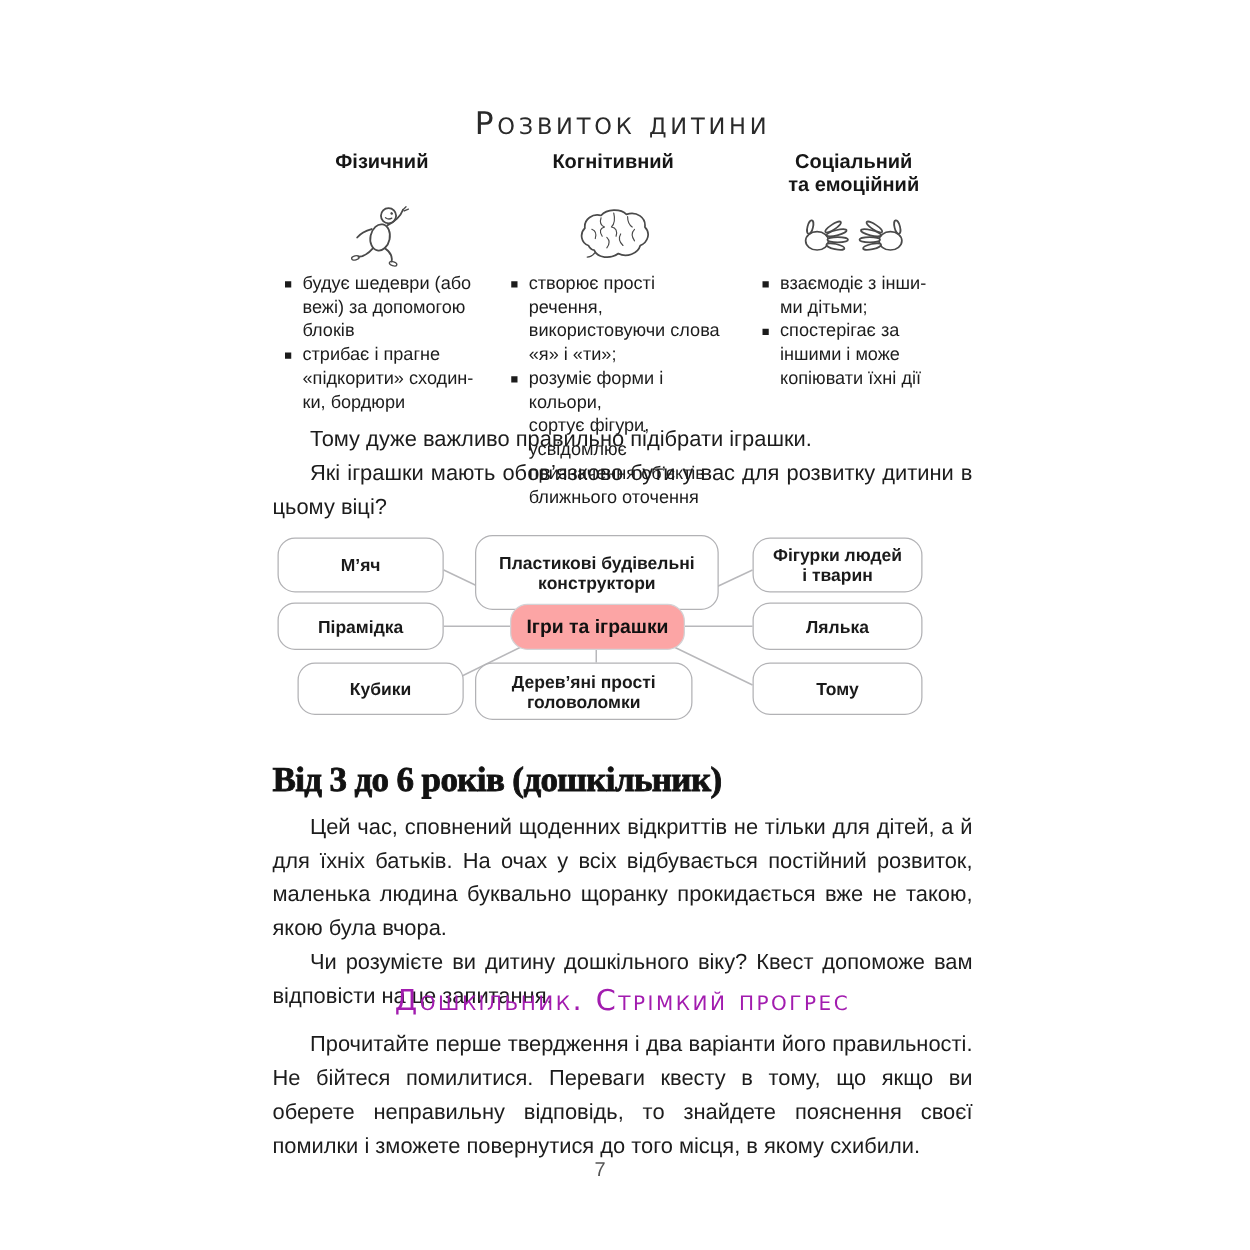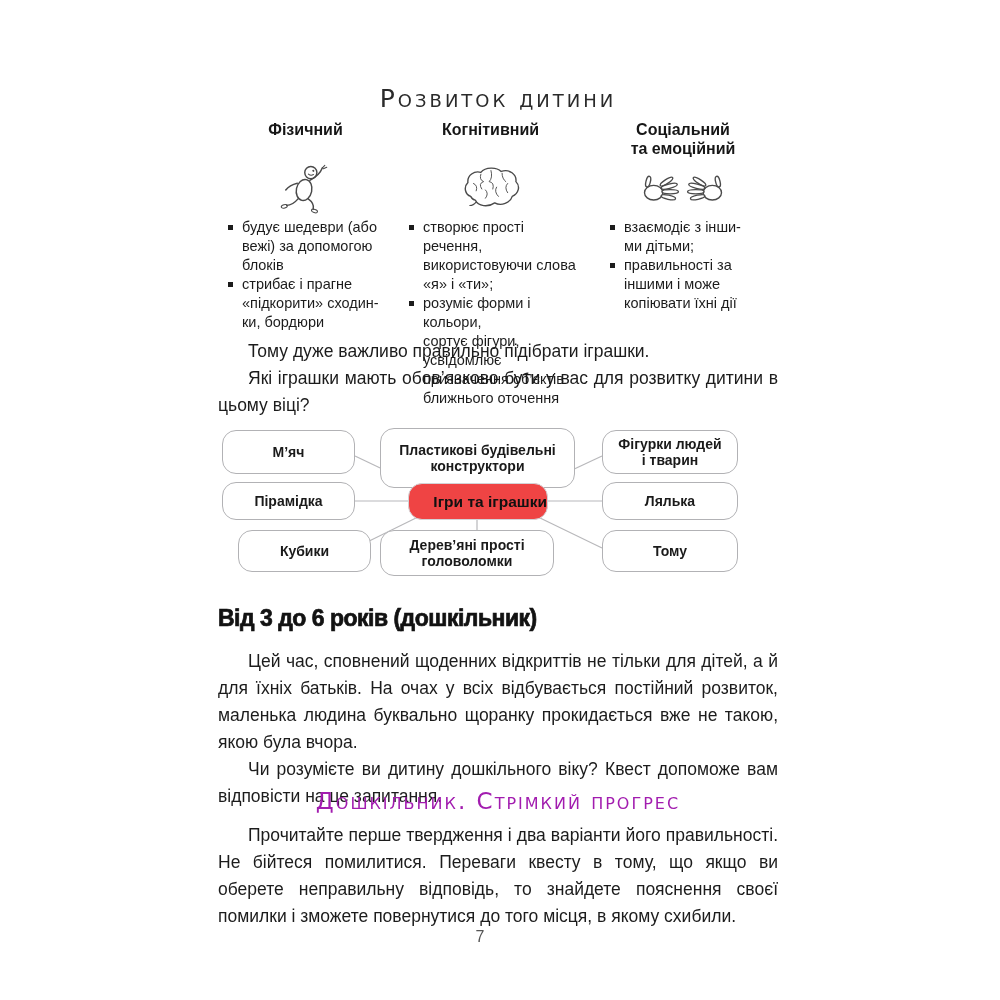--- a/index.html
+++ b/index.html
@@ -41,37 +41,37 @@
 
   
   .diagram{position:absolute;top:424px;left:0;width:560px;height:156px;}
   .dg-lines{position:absolute;inset:0;}
   .dg-box{
     position:absolute;box-sizing:border-box;border:1.4px solid #b2b2b5;
     border-radius:14px;background:#fff;display:flex;align-items:center;justify-content:center;
     font-weight:bold;font-size:14px;line-height:16px;text-align:center;color:#1a1a1a;
   }
   .dg-center{
-    background:#ef4444;border-color:#d3d3d6;font-size:15.5px;color:#111;justify-content:flex-end;
+    background:#fca5a5;border-color:#d3d3d6;font-size:15.5px;color:#111;
   }
   
   .b-l1{left:4px;top:6px;width:133px;height:44px;}
   .b-l2{left:4px;top:58px;width:133px;height:38px;}
   .b-l3{left:20px;top:106px;width:133px;height:42px;}
   .b-mt{left:162px;top:4px;width:195px;height:60px;}
   .b-mb{left:162px;top:106px;width:174px;height:46px;}
   .b-c {left:190px;top:59px;width:140px;height:37px;}
   .b-r1{left:384px;top:6px;width:136px;height:44px;}
   .b-r2{left:384px;top:58px;width:136px;height:38px;}
   .b-r3{left:384px;top:106px;width:136px;height:42px;}
 
   
   .sec-heading{
     position:absolute;top:590px;left:0;width:560px;white-space:nowrap;
-    font-family:Liberation Sans, sans-serif;font-weight:bold;font-size:23px;
+    font-family:Liberation Serif, serif;font-weight:bold;font-size:28px;
     letter-spacing:-0.5px;color:#121212;-webkit-text-stroke:0.7px #121212;
   }
   .sec-paras{position:absolute;top:648px;left:0;width:560px;}
   .subheading{
     position:absolute;top:788px;left:0;width:560px;text-align:center;
     font-family:"DejaVu Sans",sans-serif;font-variant:small-caps;
     font-size:23px;letter-spacing:2px;color:#a21caf;
   }
   .final-para{position:absolute;top:822px;left:0;width:560px;}
 
@@ -179,21 +179,21 @@
             </svg>
           </div>
           <div class="ig-bullets">
             <div class="bullet">
                 <span class="sq"></span>
                 <span class="pre">взаємодіє з інши-
 ми дітьми;</span>
               </div>
             <div class="bullet">
                 <span class="sq"></span>
-                <span class="pre">правильності за
+                <span class="pre">спостерігає за
 іншими і може
 копіювати їхні дії</span>
               </div>
           </div>
         </div>
 
       </div>
     </div>
 
     <div class="intro">

